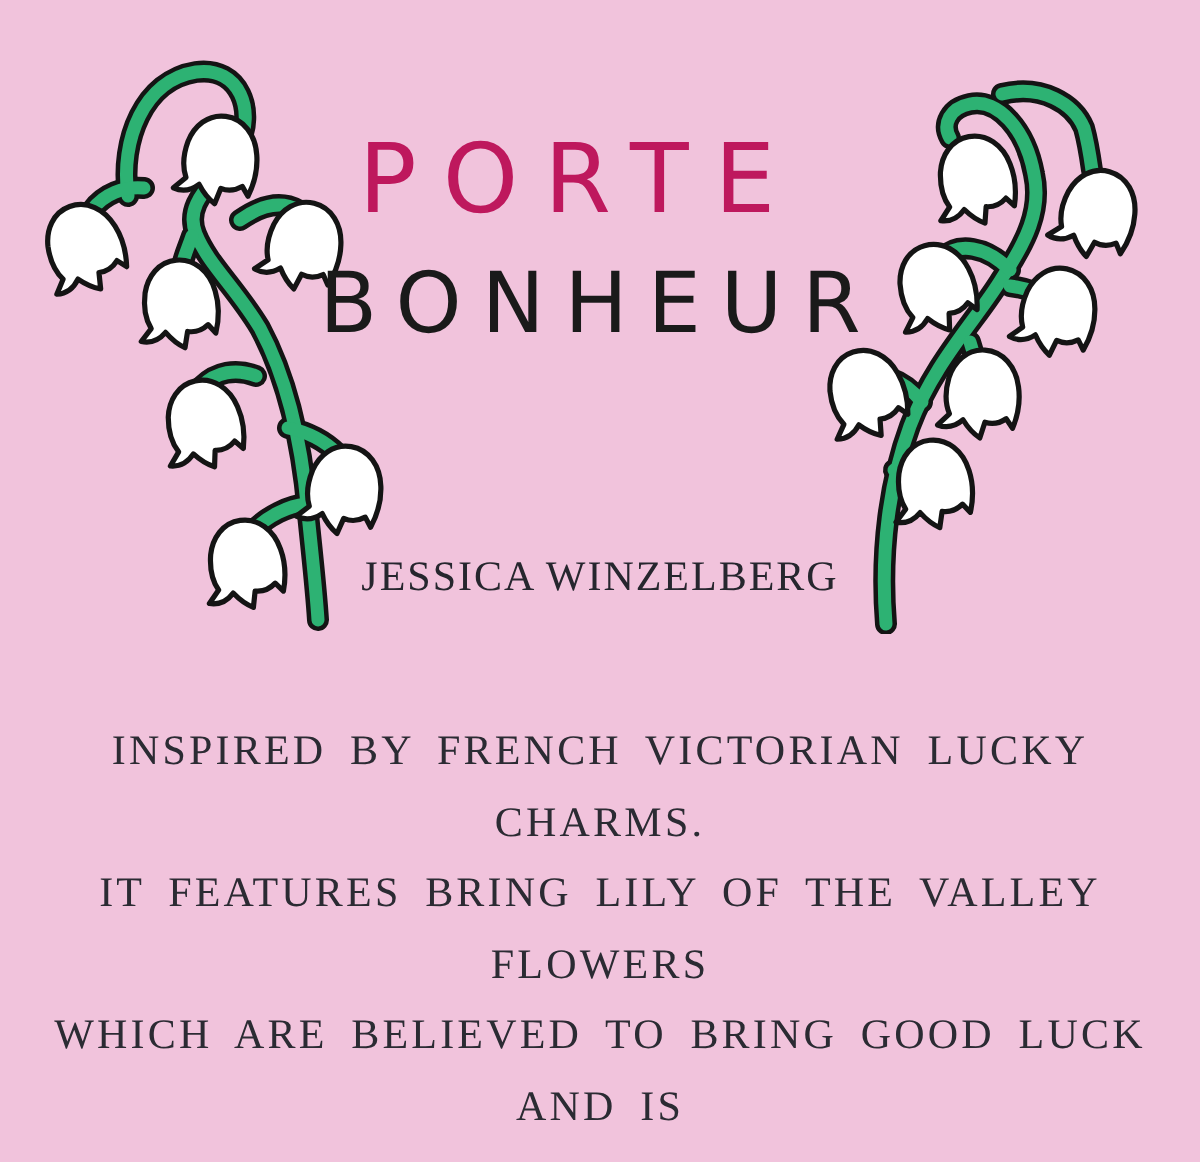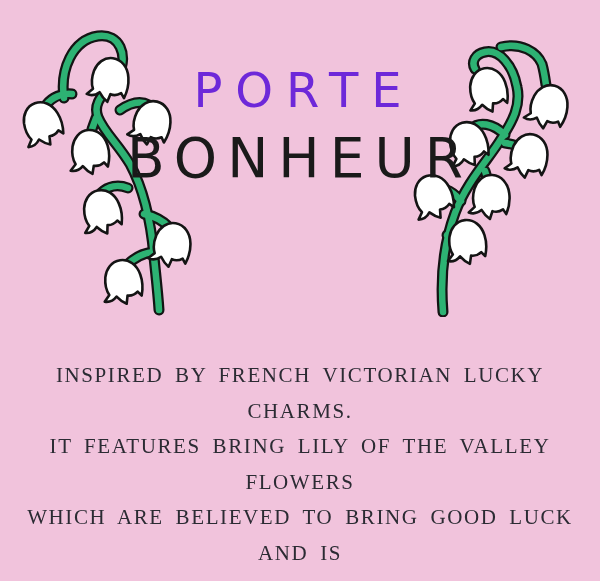--- a/index.html
+++ b/index.html
@@ -22,31 +22,30 @@
   .sprig.right { left: 393px; top: 25px; }
   .title-line1 {
     position: absolute;
     top: 66px;
     left: 0;
     width: 580px;
     text-align: center;
     font-size: 48px;
     letter-spacing: 13px;
     line-height: 1;
-    color: #6d28d9;
+    color: #be185d;
     font-family: "DejaVu Sans", sans-serif;
-    padding-left: 14px;
   }
   .title-line2 {
     position: absolute;
     top: 131px;
     left: 0;
     width: 600px;
     text-align: center;
-    font-size: 55px;
+    font-size: 42px;
     letter-spacing: 10px;
     line-height: 1;
     color: #1A1A1A;
     font-family: "DejaVu Sans", sans-serif;
   }
   .designer {
     position: absolute;
     top: 276px;
     left: 0;
     width: 600px;
@@ -164,20 +163,21 @@
       <use href="#bell" transform="translate(136,130) rotate(12)"></use>
       <use href="#bell" transform="translate(40,171) rotate(-18)"></use>
       <use href="#bell" transform="translate(98,171) rotate(4)"></use>
       <use href="#bell" transform="translate(74,216) rotate(-6)"></use>
     </g>
   </svg>
 
   <div class="title-line1">PORTE</div>
   <div class="title-line2">BONHEUR</div>
 
+  <div class="designer">JESSICA WINZELBERG</div>
 
   <div class="description">
     <div class="line">INSPIRED BY FRENCH VICTORIAN LUCKY CHARMS.</div>
     <div class="line">IT FEATURES BRING LILY OF THE VALLEY FLOWERS</div>
     <div class="line">WHICH ARE BELIEVED TO BRING GOOD LUCK AND IS</div>
 
   </div>
 
 </div>
 

